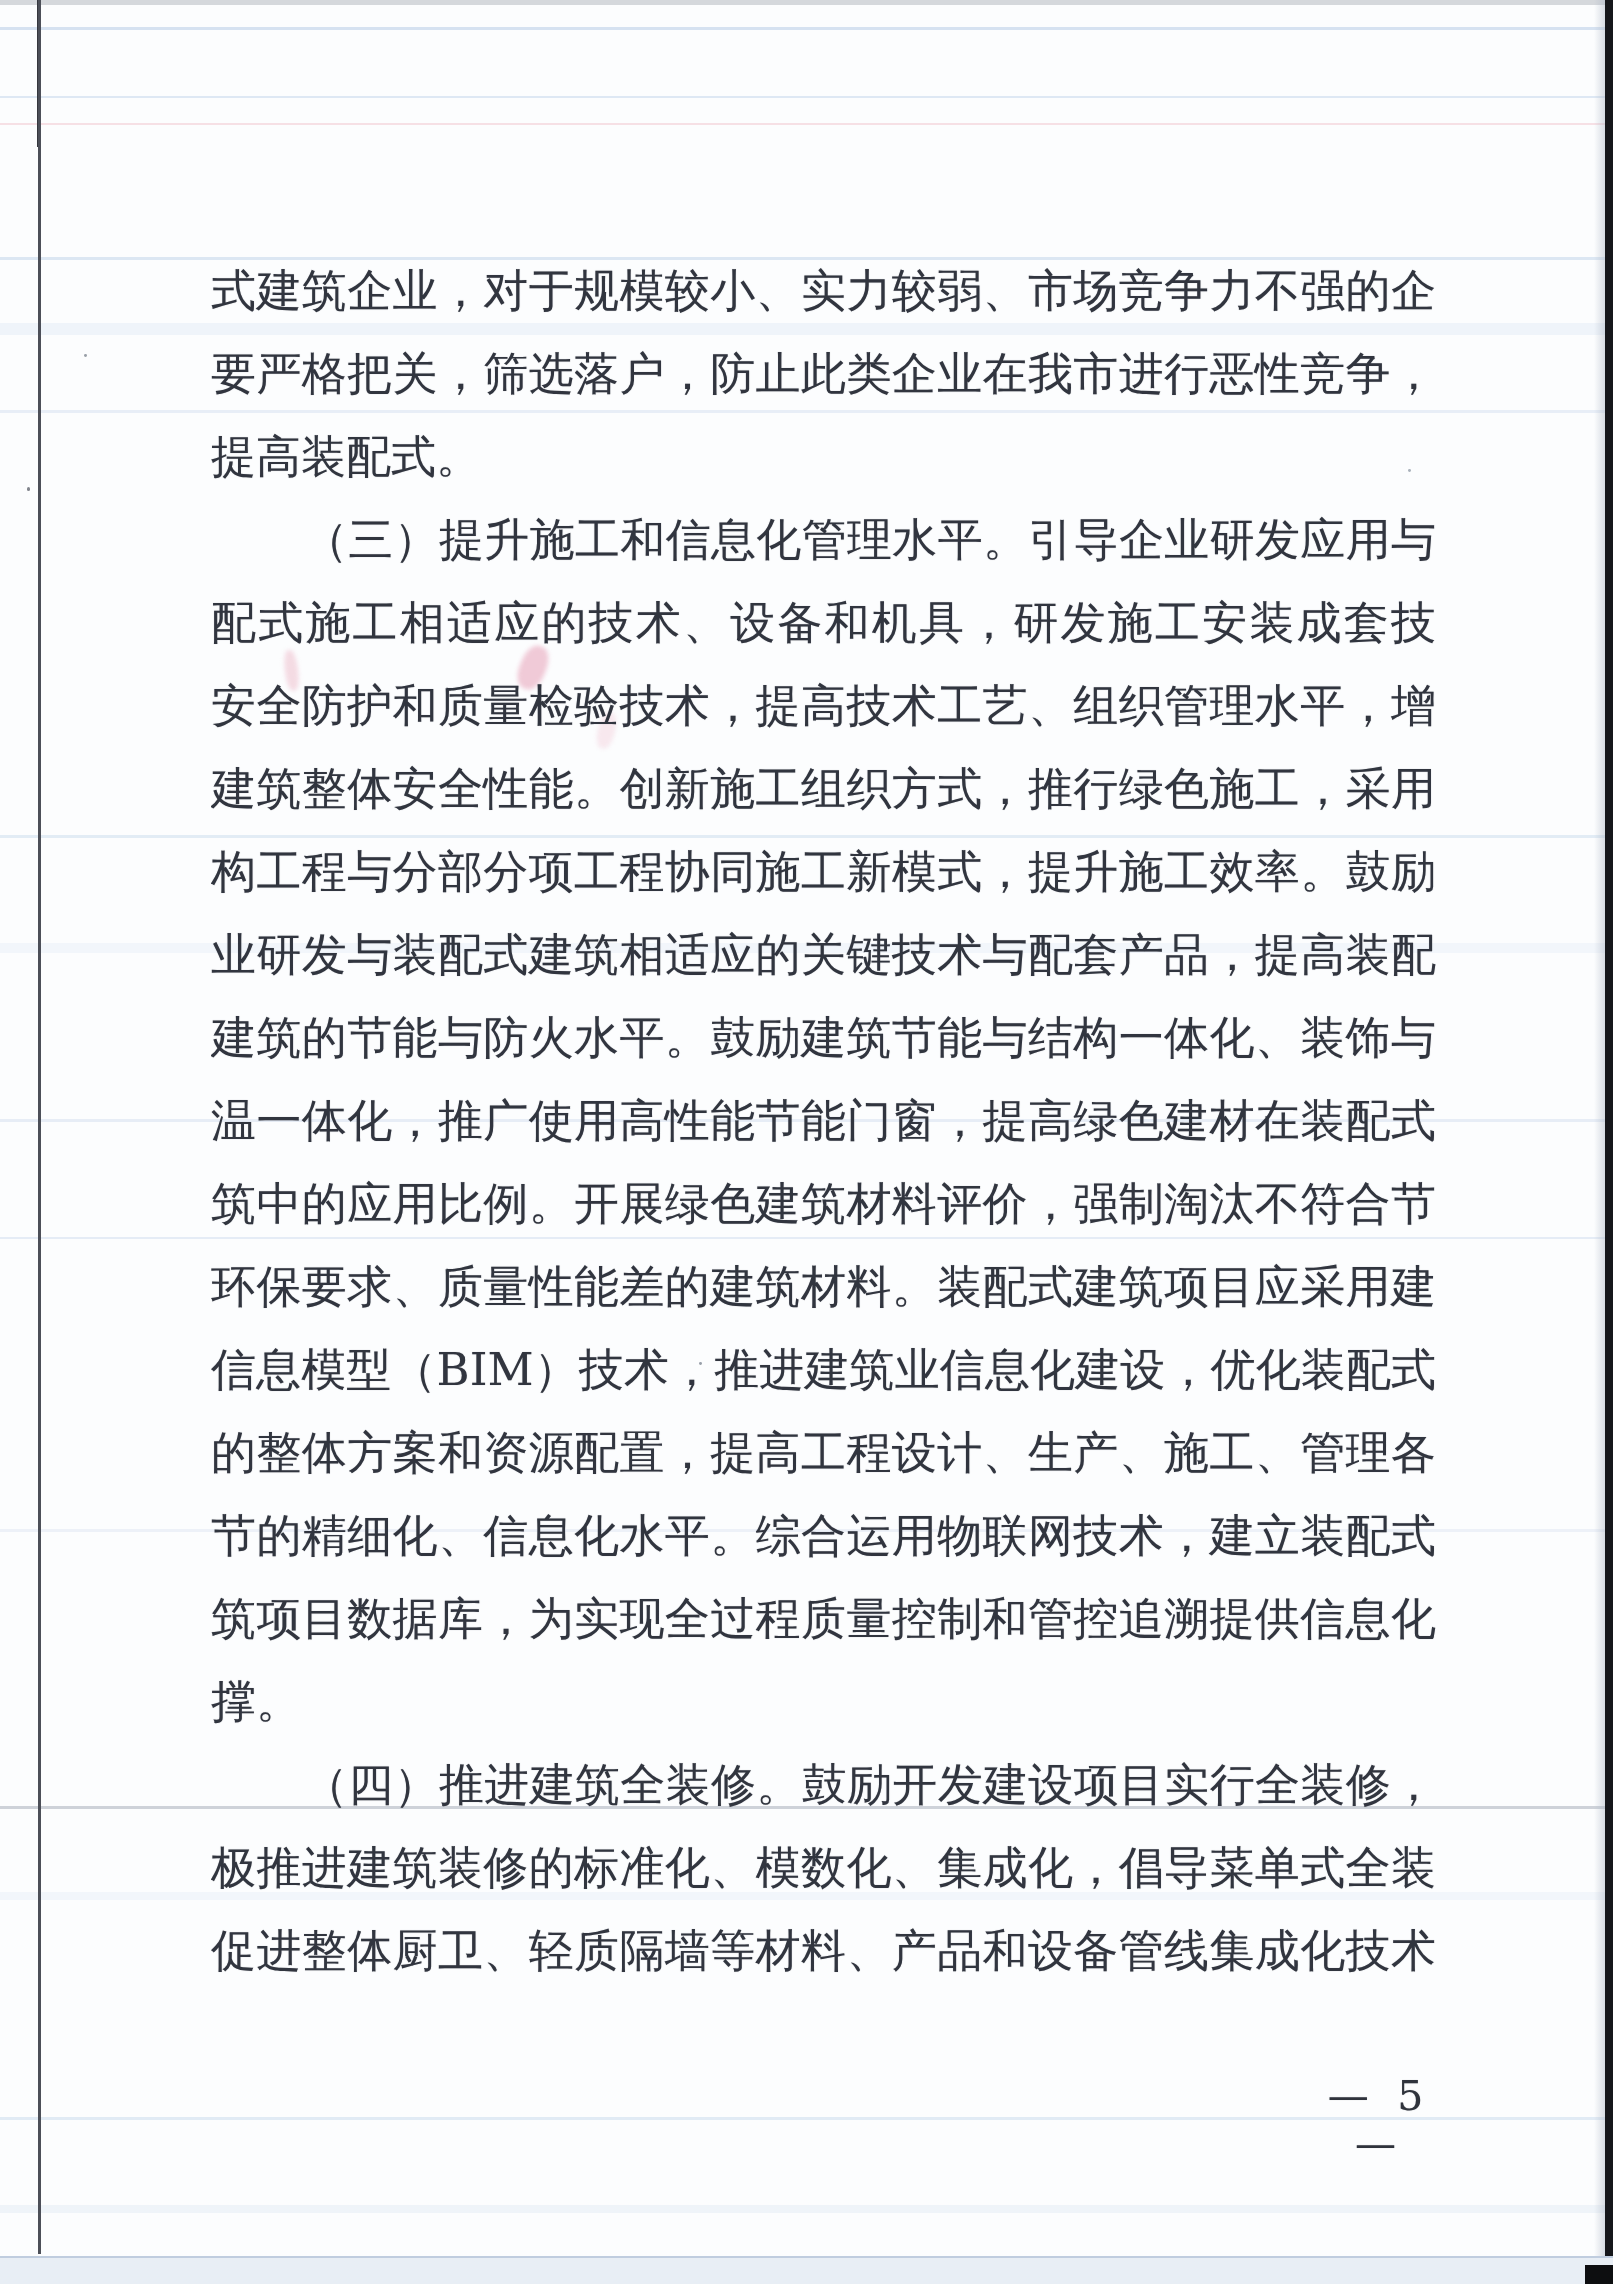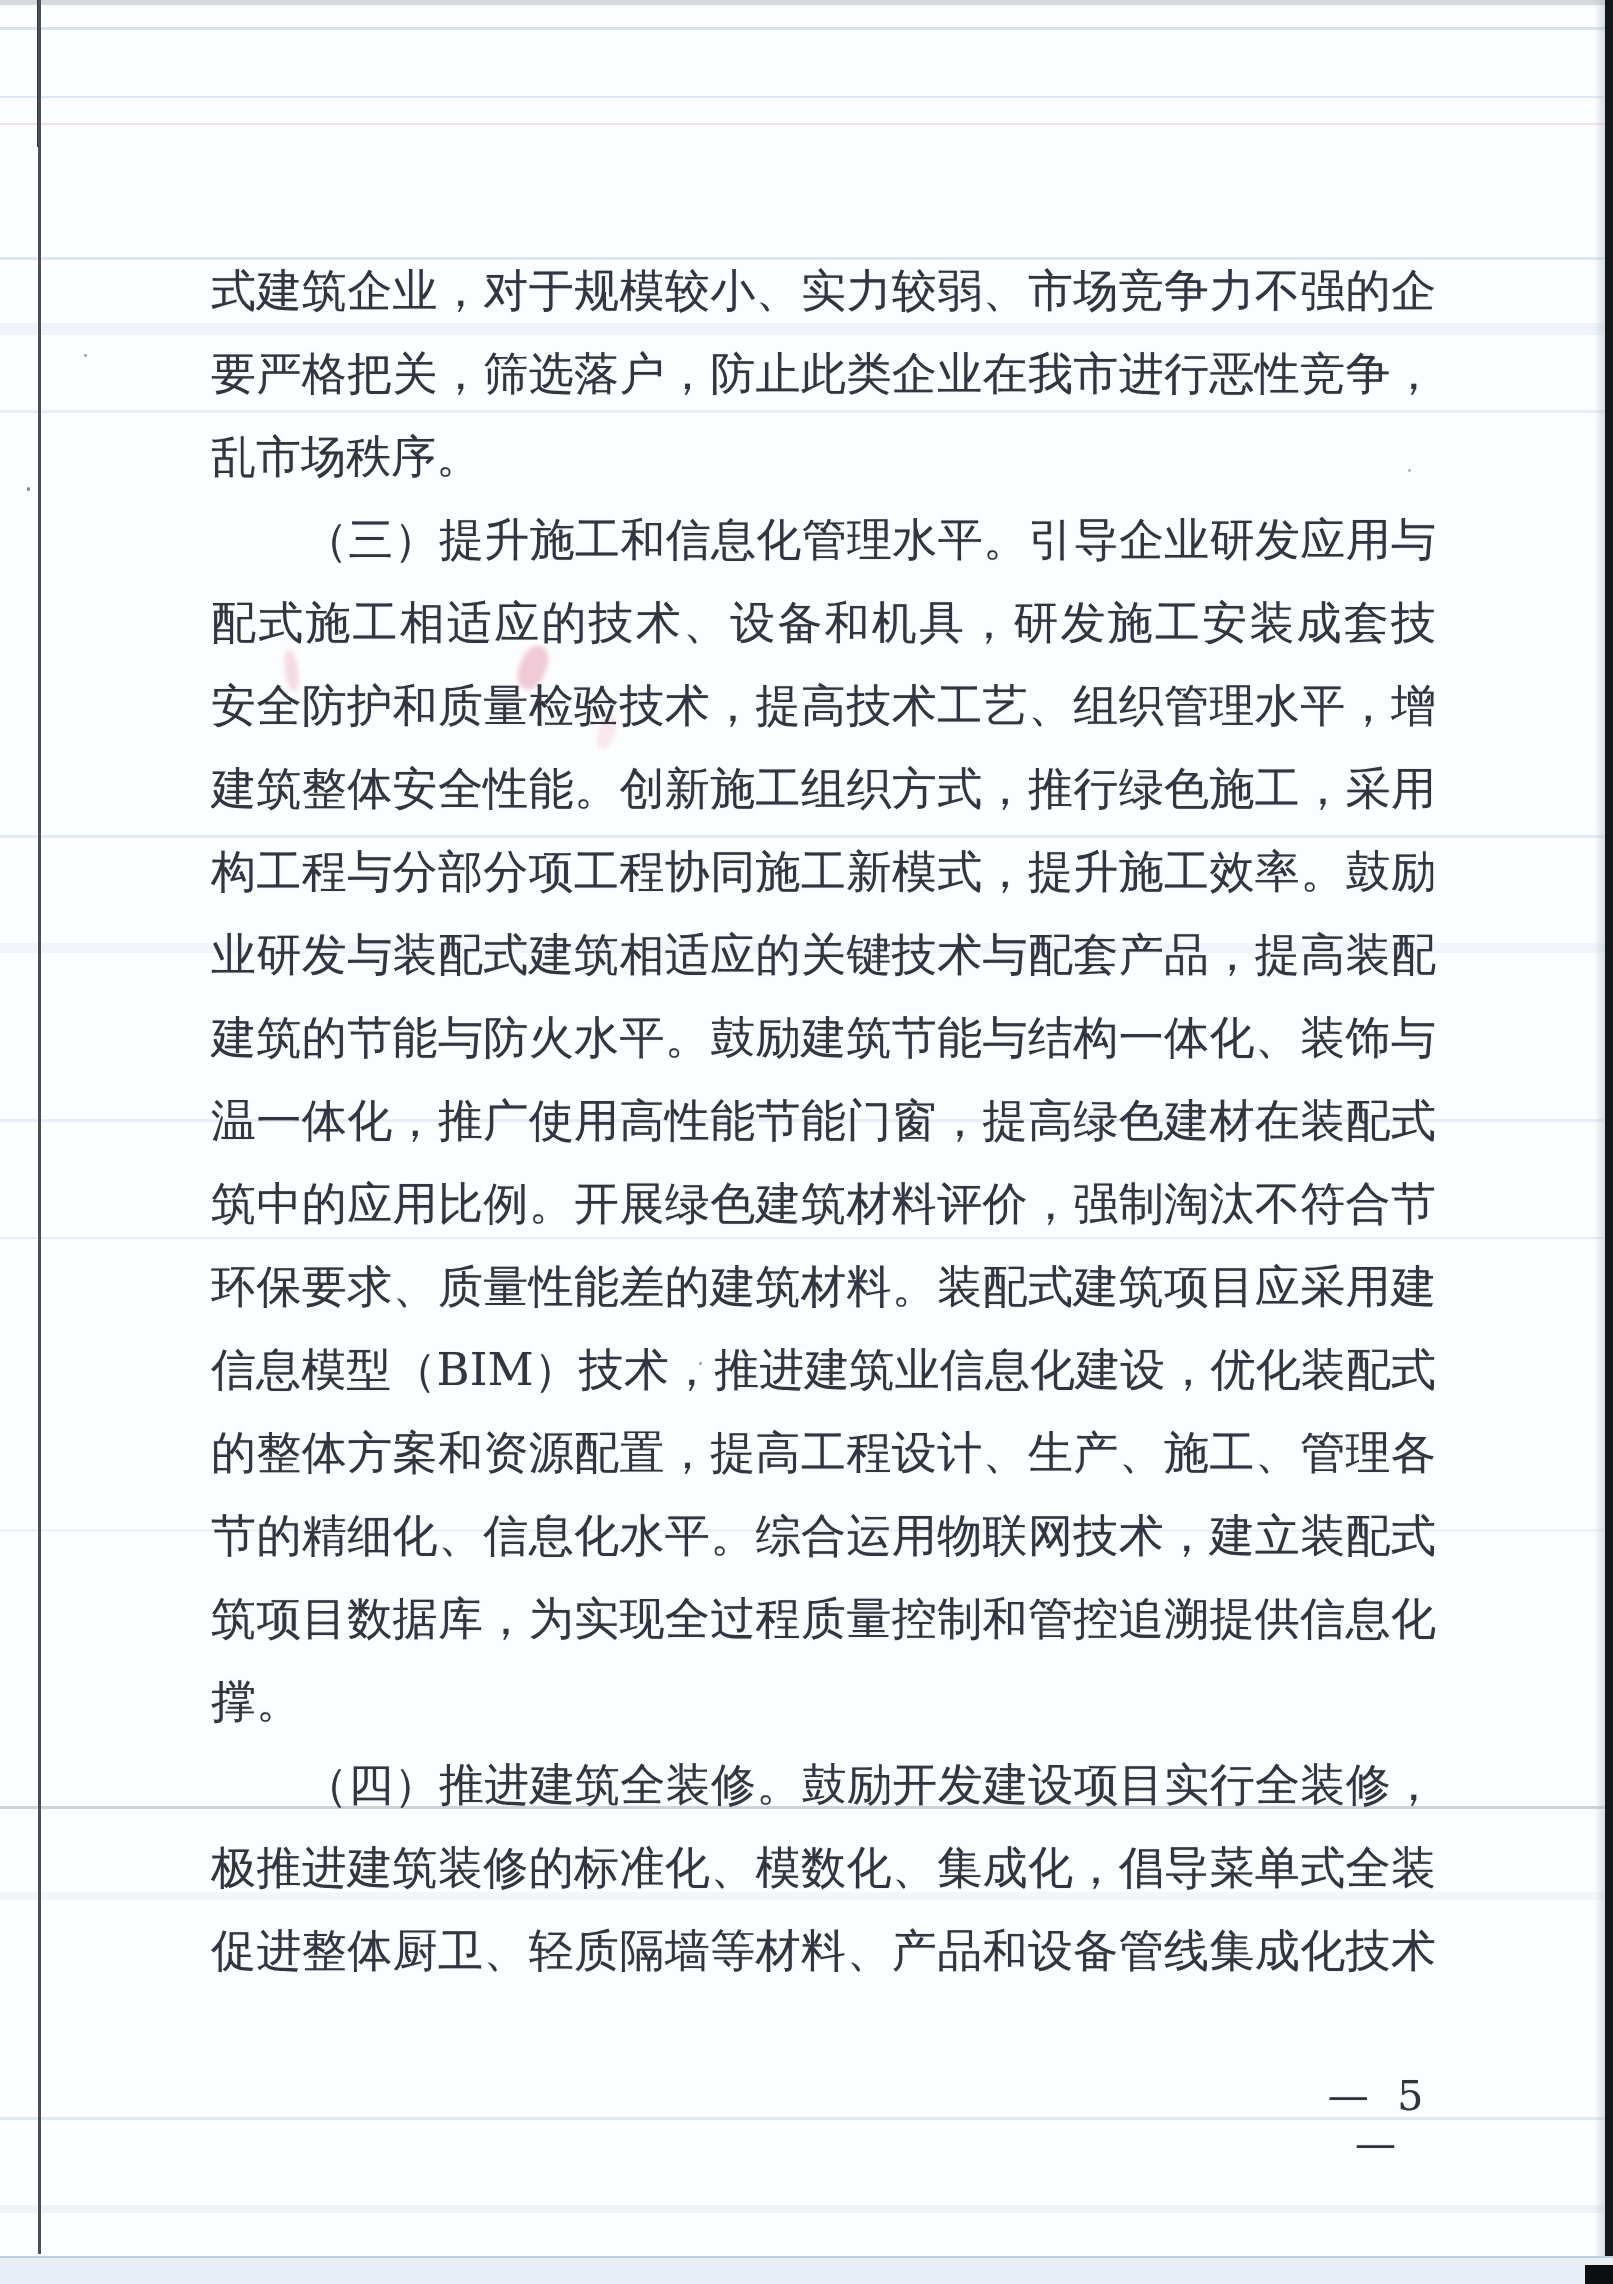--- a/index.html
+++ b/index.html
@@ -105,21 +105,21 @@
   <div class="smudge" id="sm3"></div>
 
   <div class="dust" id="d1"></div>
   <div class="dust" id="d2"></div>
   <div class="dust" id="d3"></div>
   <div class="dust" id="d4"></div>
 
   <main class="textblock">
     <div class="line">式建筑企业，对于规模较小、实力较弱、市场竞争力不强的企业</div>
     <div class="line">要严格把关，筛选落户，防止此类企业在我市进行恶性竞争，扰</div>
-    <div class="line short">乱市场秩序。</div>
+    <div class="line short">提高装配式。</div>
     <div class="line indent">（三）提升施工和信息化管理水平。引导企业研发应用与装</div>
     <div class="line">配式施工相适应的技术、设备和机具，研发施工安装成套技术、</div>
     <div class="line">安全防护和质量检验技术，提高技术工艺、组织管理水平，增强</div>
     <div class="line">建筑整体安全性能。创新施工组织方式，推行绿色施工，采用结</div>
     <div class="line">构工程与分部分项工程协同施工新模式，提升施工效率。鼓励企</div>
     <div class="line">业研发与装配式建筑相适应的关键技术与配套产品，提高装配式</div>
     <div class="line">建筑的节能与防火水平。鼓励建筑节能与结构一体化、装饰与保</div>
     <div class="line">温一体化，推广使用高性能节能门窗，提高绿色建材在装配式建</div>
     <div class="line">筑中的应用比例。开展绿色建筑材料评价，强制淘汰不符合节能</div>
     <div class="line">环保要求、质量性能差的建筑材料。装配式建筑项目应采用建筑</div>

